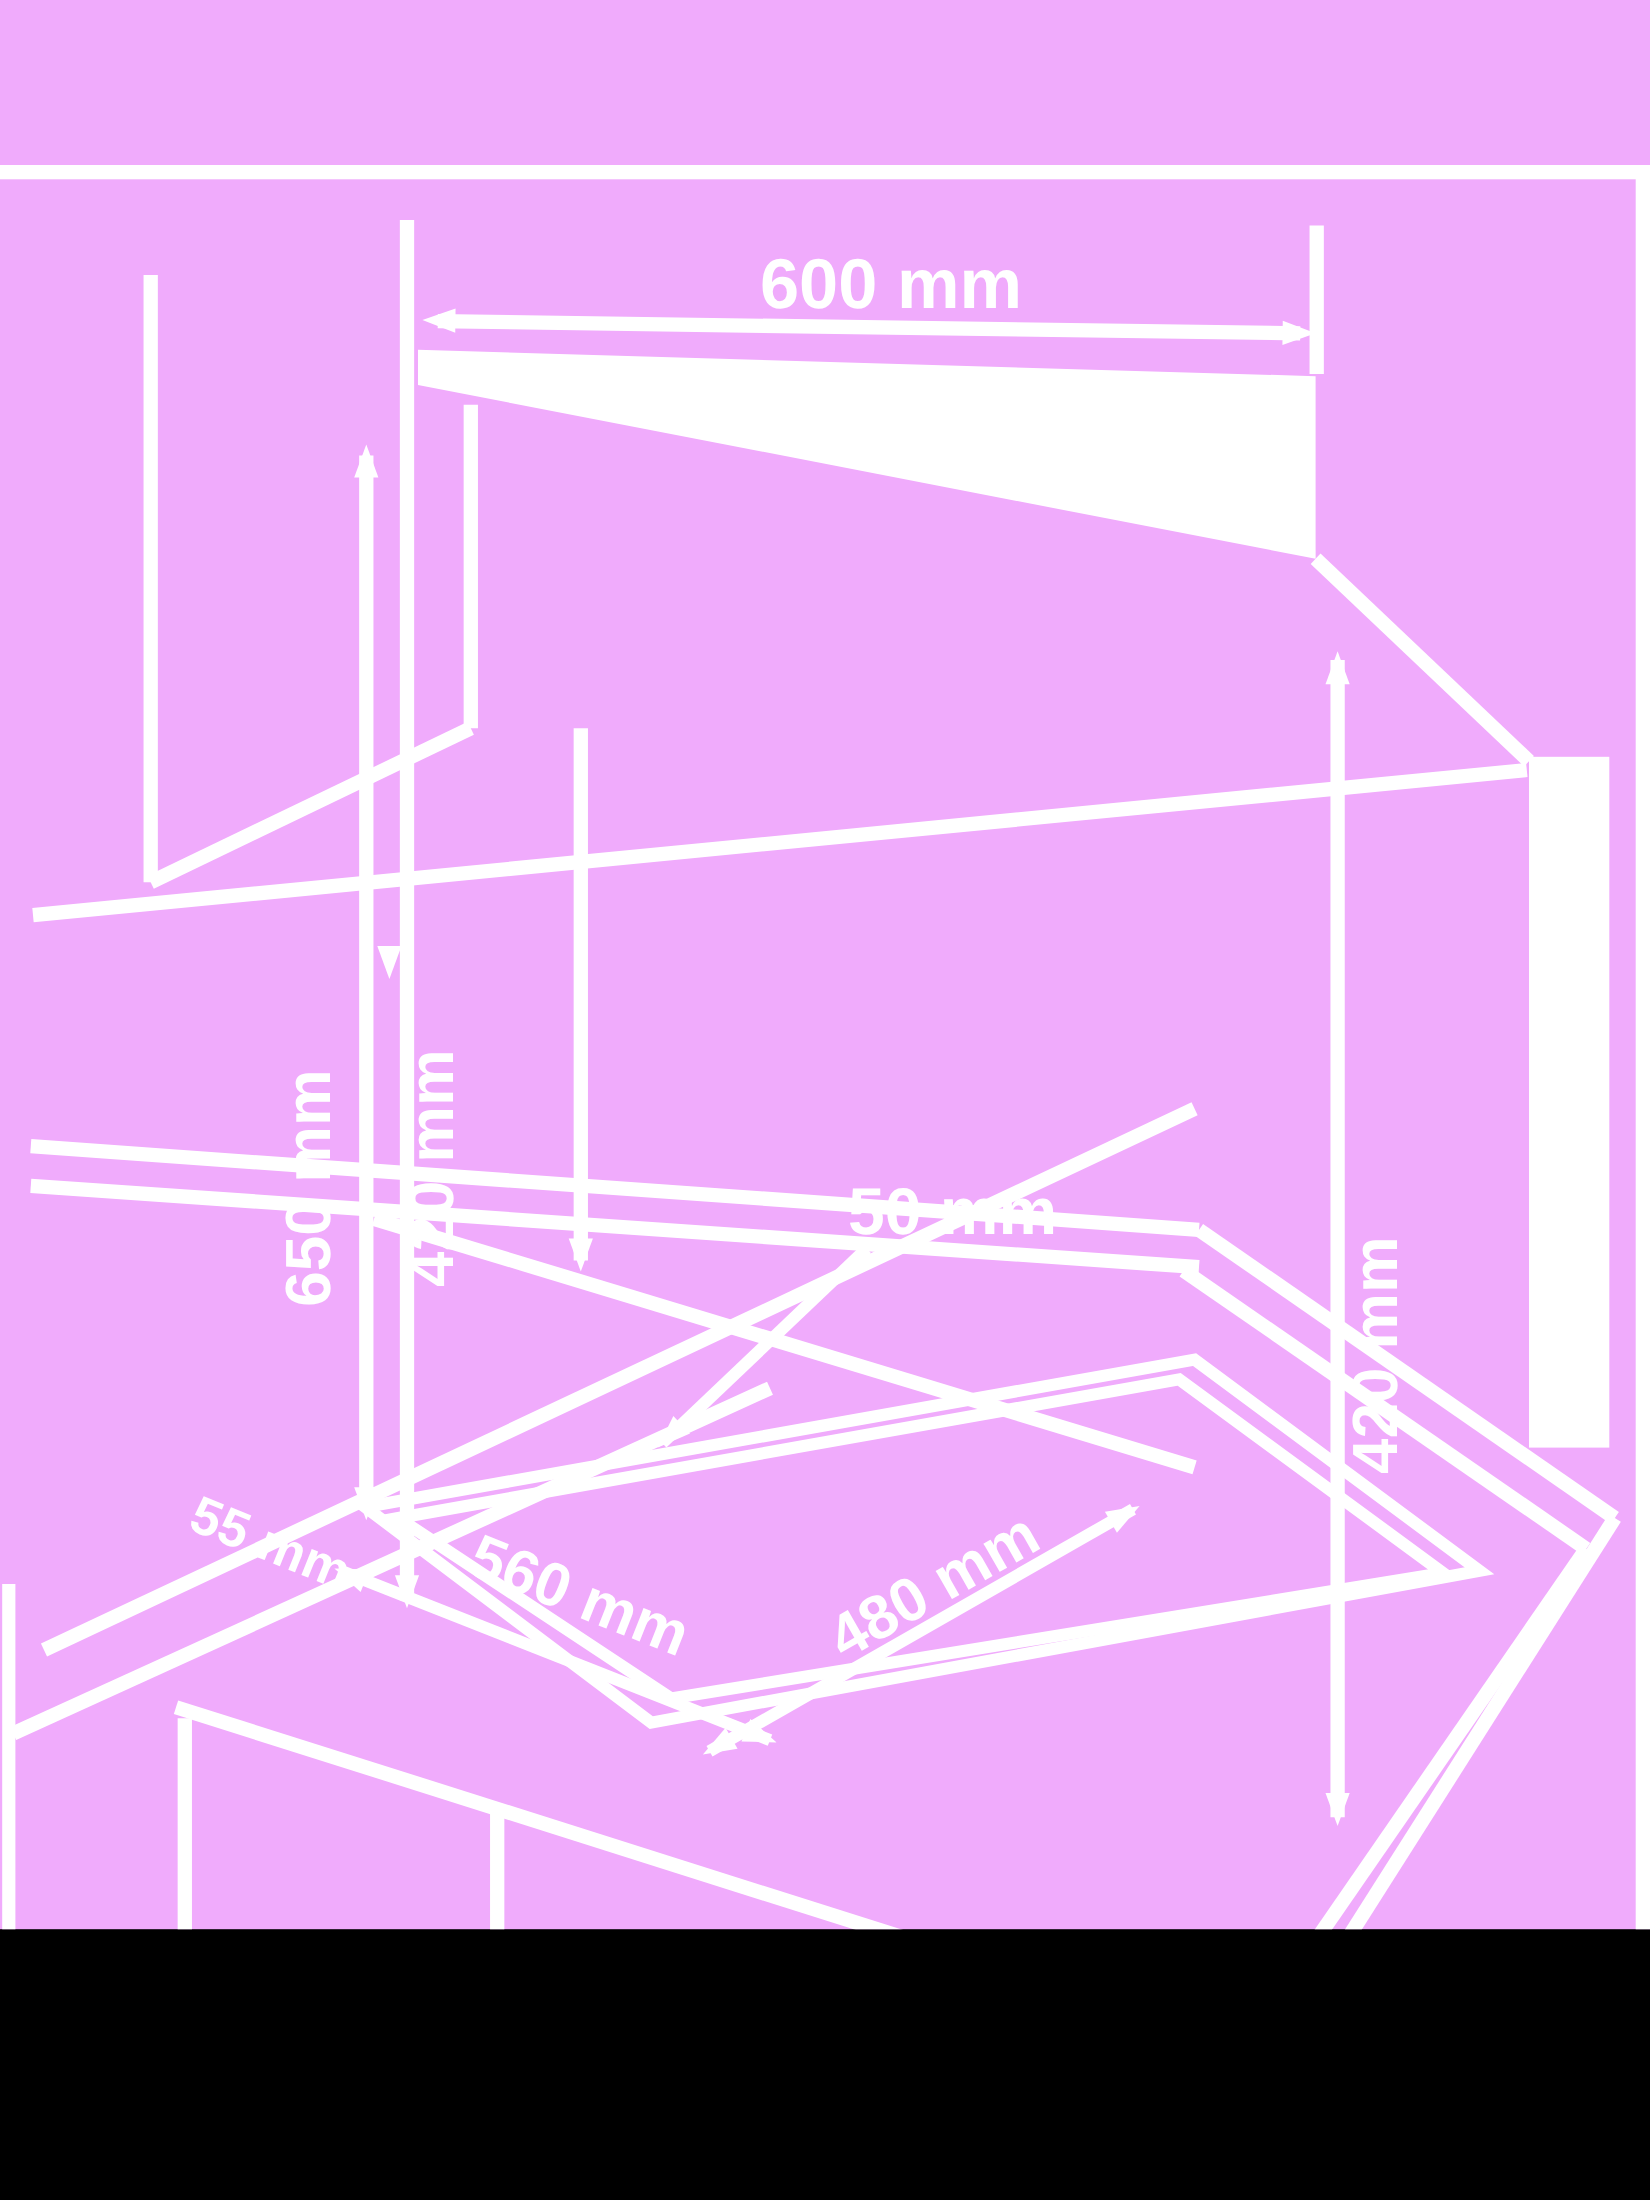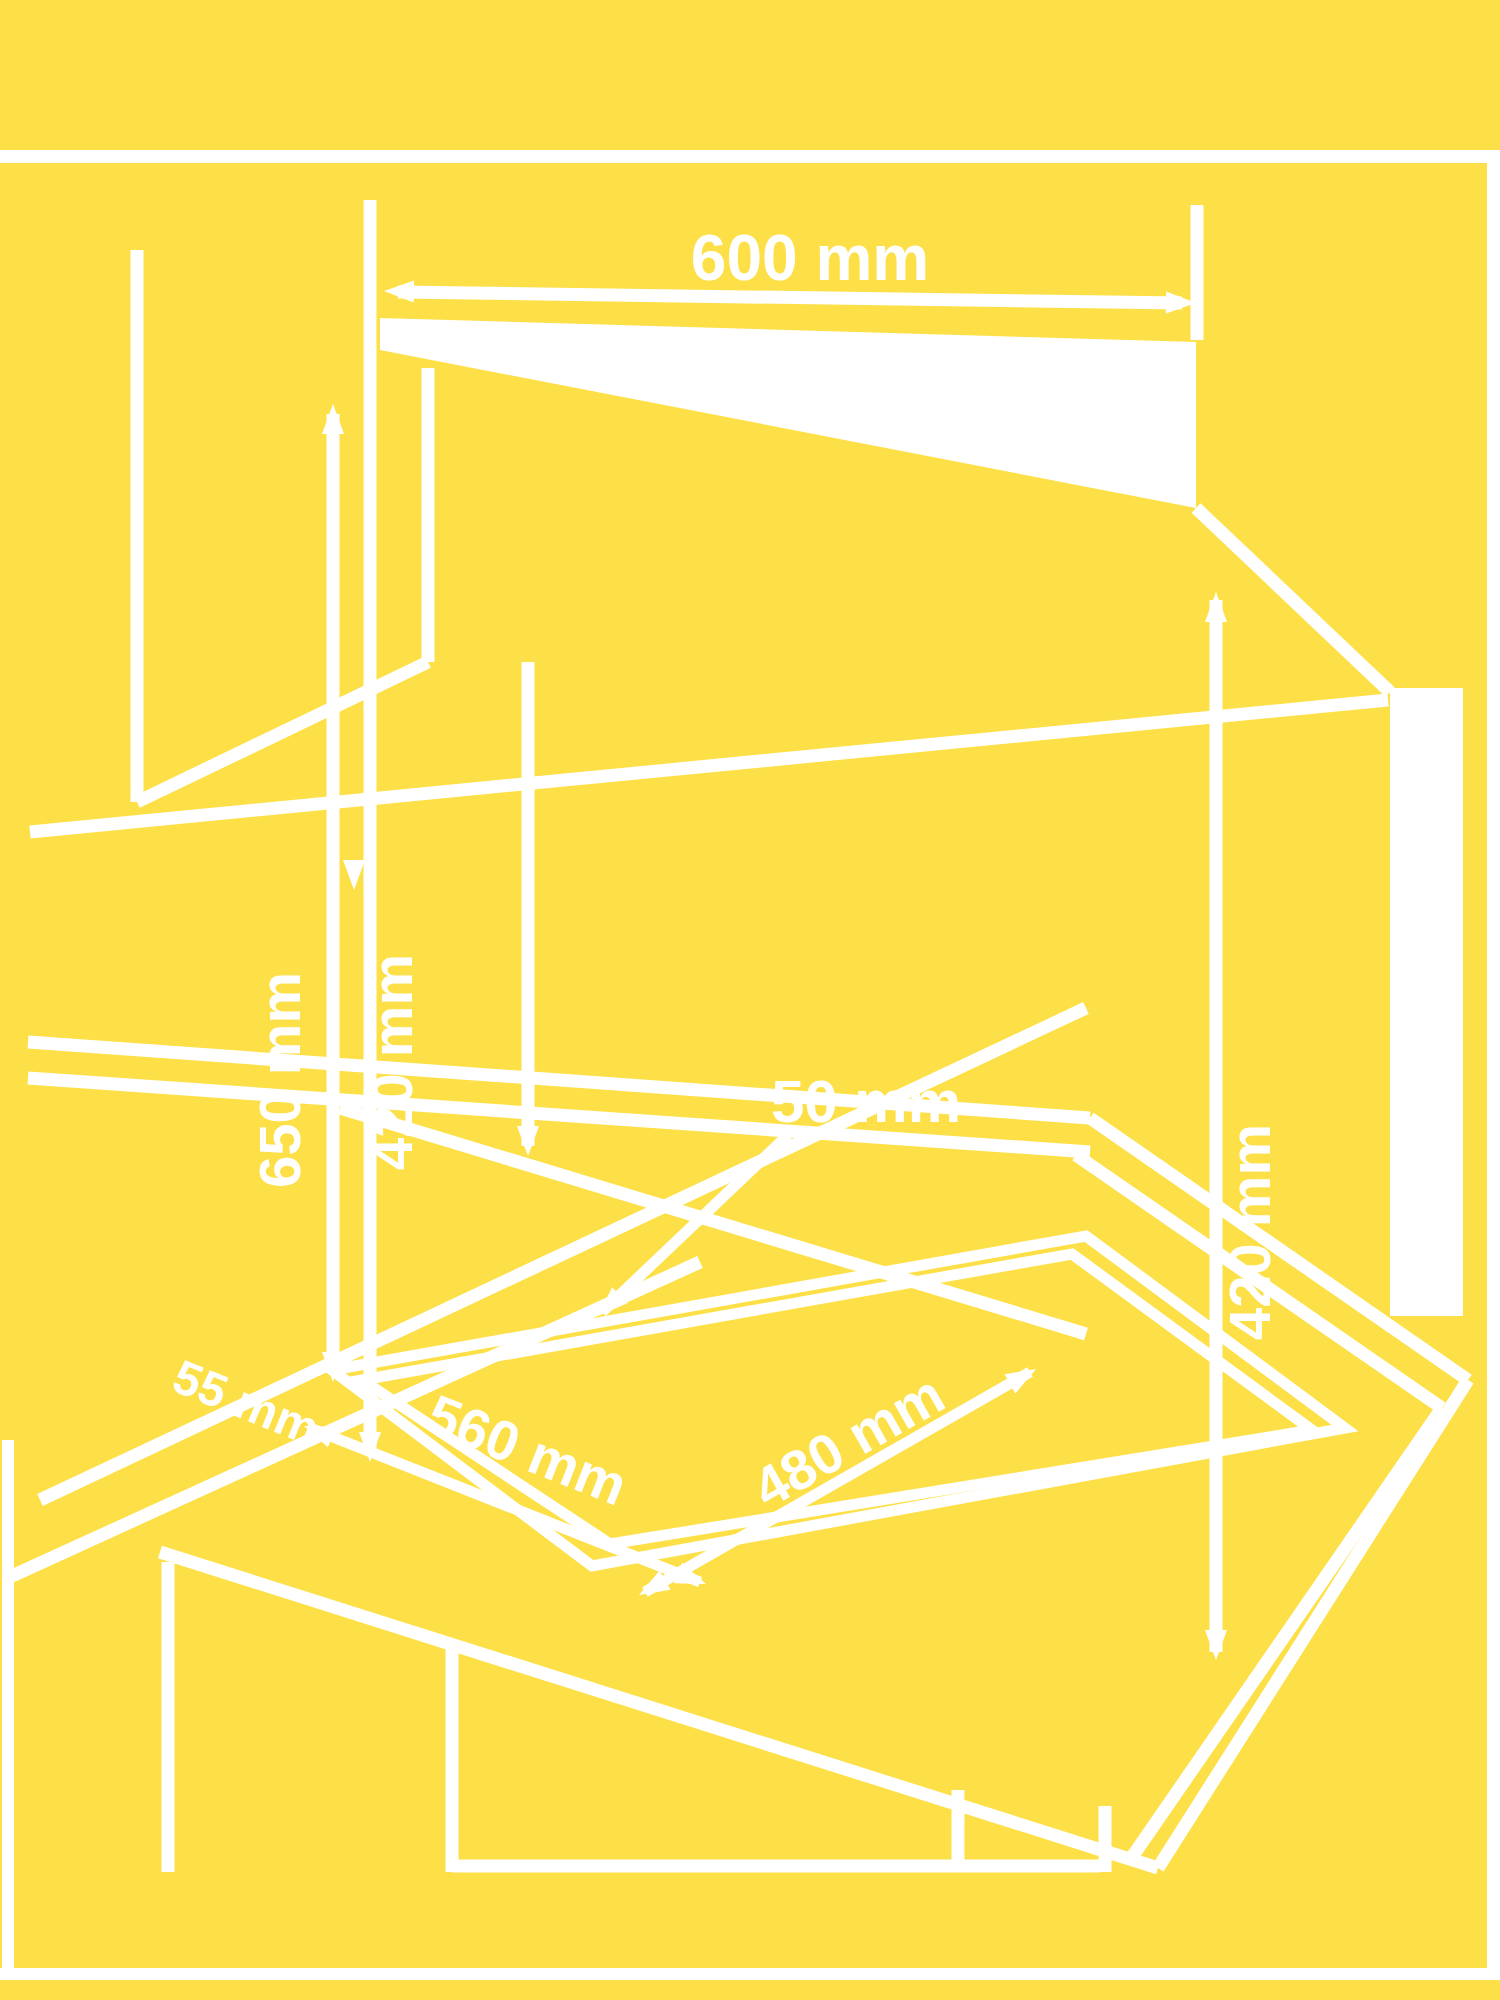--- a/index.html
+++ b/index.html
@@ -1,16 +1,16 @@
 <!DOCTYPE html>
 <html><head>
 <meta charset="utf-8">
 <style>
   html,body{margin:0;padding:0;background:#000;}
-  .stage{position:relative;width:1500px;height:2000px;background:#fde047;overflow:hidden;
+  .stage{position:relative;width:1500px;height:1754px;background:#f0abfc;overflow:hidden;
          font-family:"Liberation Sans", sans-serif;}
   svg{position:absolute;left:0;top:0;}
   .dim-label{fill:#ffffff;font-family:"Liberation Sans", sans-serif;font-weight:700;}
   .stroke{stroke:#ffffff;stroke-width:13;stroke-linecap:butt;fill:none;}
   .stroke-thin{stroke:#ffffff;stroke-width:11;stroke-linecap:butt;fill:none;}
   .fill-white{fill:#ffffff;stroke:none;}
 </style>
 </head>
 <body>
 

